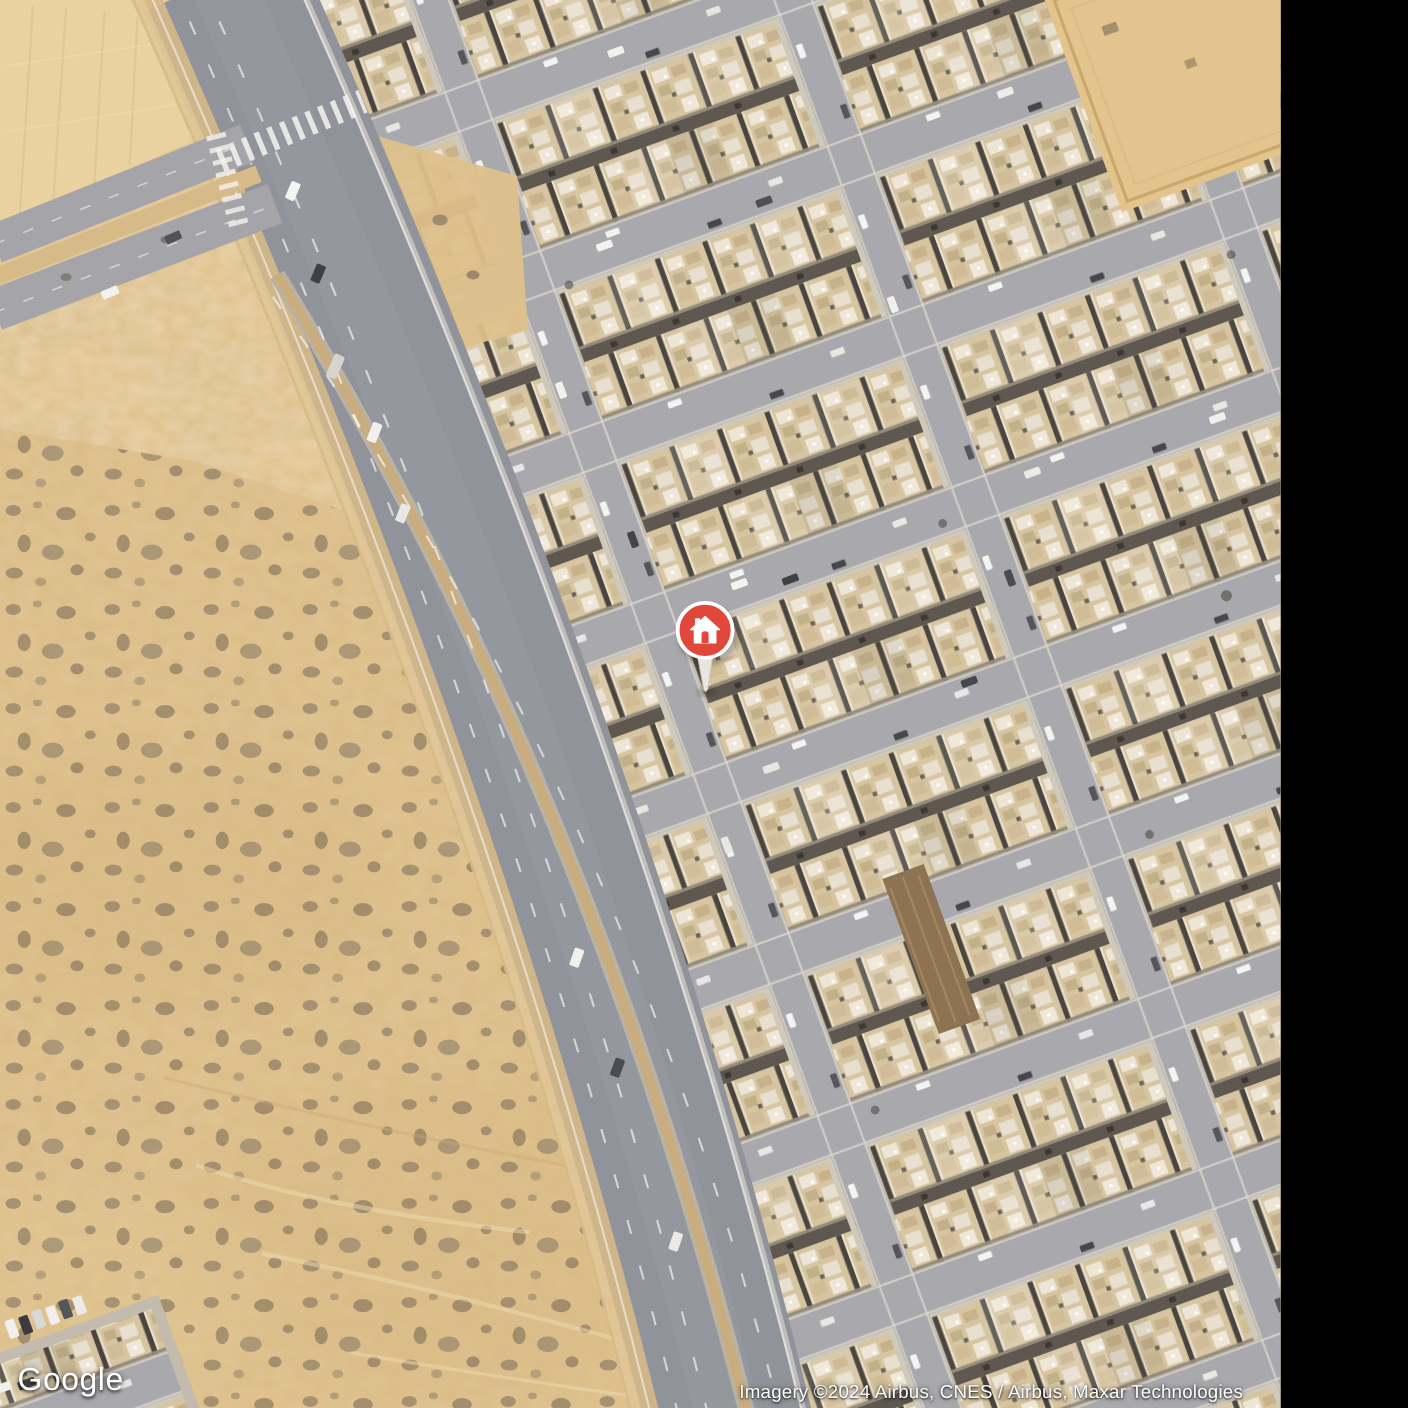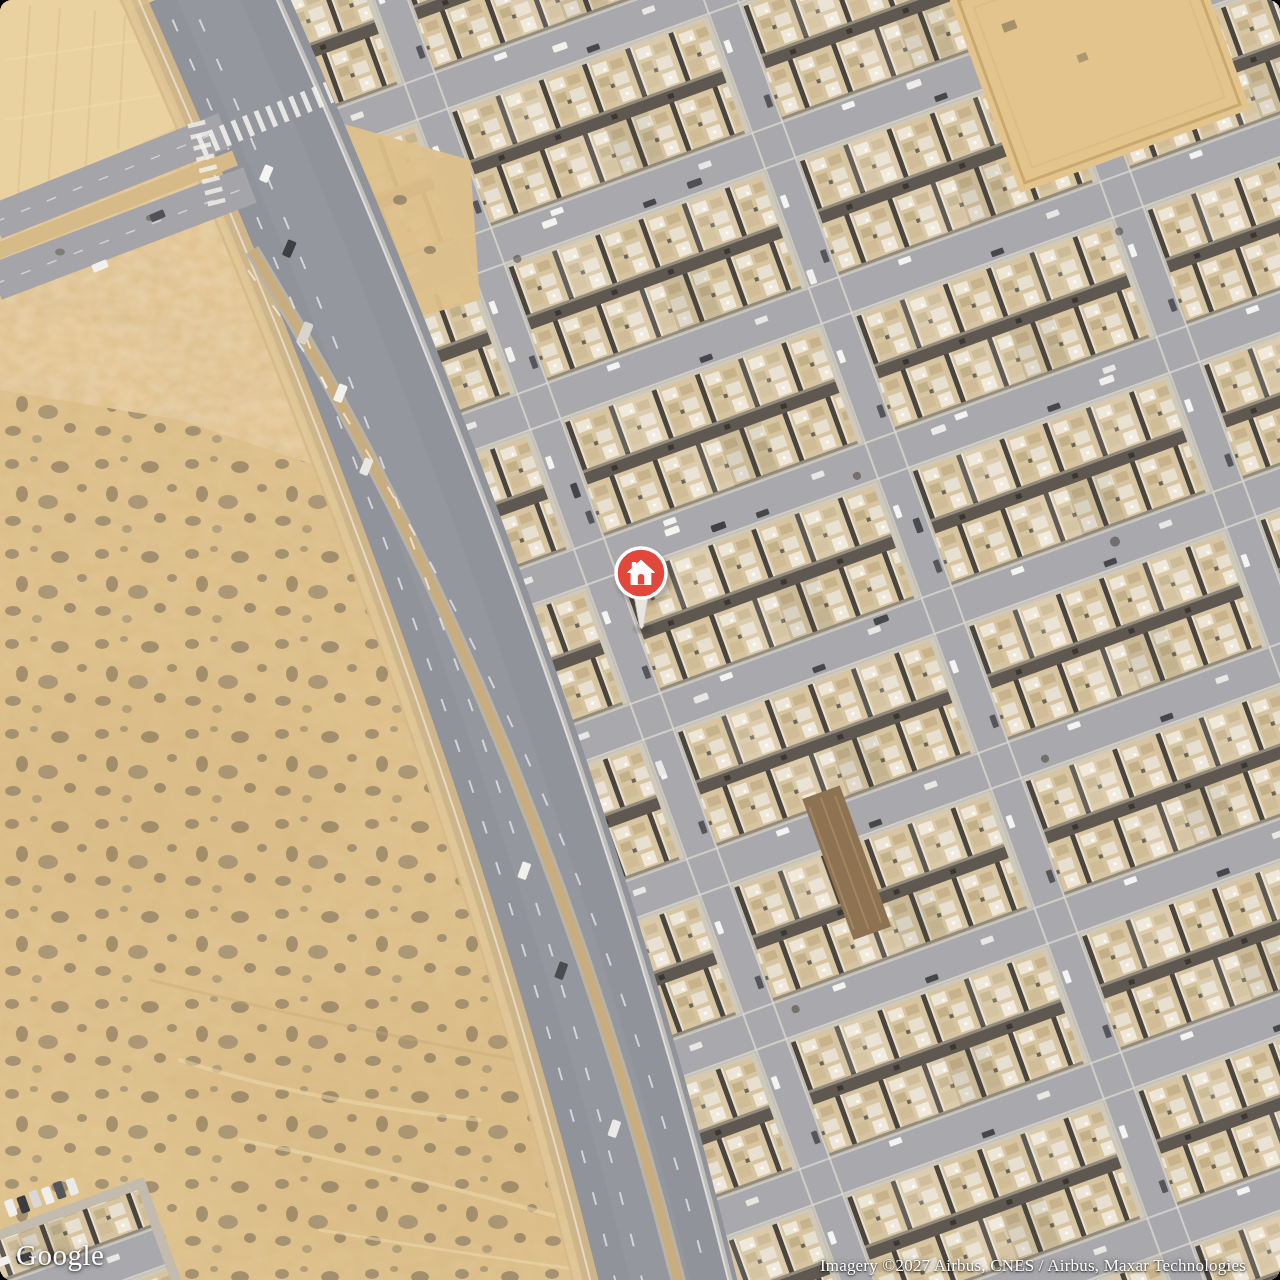--- a/index.html
+++ b/index.html
@@ -1,17 +1,17 @@
 <!DOCTYPE html>
 <html><head>
 <meta charset="utf-8">
 <style>
   html,body{margin:0;padding:0;background:#000;}
-  .stage{position:relative;width:1280px;height:1280px;overflow:hidden;
-         font-family:Liberation Serif, serif;border-radius:12px;}
+  .stage{position:relative;width:1164px;height:1280px;overflow:hidden;
+         font-family:Liberation Sans, sans-serif;}
   .stage svg{position:absolute;left:0;top:0;display:block;}
   .google-logo{position:absolute;left:16px;bottom:8px;color:#fff;
     font-size:29px;font-weight:500;letter-spacing:.5px;text-decoration:none;
     text-shadow:0 1px 3px rgba(0,0,0,.7),0 0 7px rgba(0,0,0,.4);}
   .attribution{position:absolute;right:34px;bottom:4px;color:#fff;
     font-size:17px;letter-spacing:.2px;
     text-shadow:0 1px 2px rgba(0,0,0,.85),0 0 5px rgba(0,0,0,.55);}
 </style>
 </head>
 <body>
@@ -245,14 +245,14 @@
     <circle cx="641" cy="573" r="25" fill="#e2473c" stroke="#ffffff" stroke-width="3.5"></circle>
     <g transform="translate(641 573) scale(1.15)">
       <rect x="-8" y="-9.5" width="4" height="8" rx=".6" fill="#ffffff"></rect>
       <path d="M0,-11 L11.5,-0.5 L8.5,-0.5 L8.5,10 L-8.5,10 L-8.5,-0.5 L-11.5,-0.5 Z" fill="#ffffff" stroke="#ffffff" stroke-width="1" stroke-linejoin="round"></path>
       <path d="M-2.8,10 L-2.8,3.4 Q-2.8,0.8 0,0.8 Q2.8,0.8 2.8,3.4 L2.8,10 Z" fill="#e2473c"></path>
     </g>
   </g>
 </svg>
 
 <a href="#" class="google-logo">Google</a>
-<div class="attribution">Imagery ©2027 Airbus, CNES / Airbus, Maxar Technologies</div>
+<div class="attribution">Imagery ©2024 Airbus, CNES / Airbus, Maxar Technologies</div>
 </div>
 
 </body></html>

